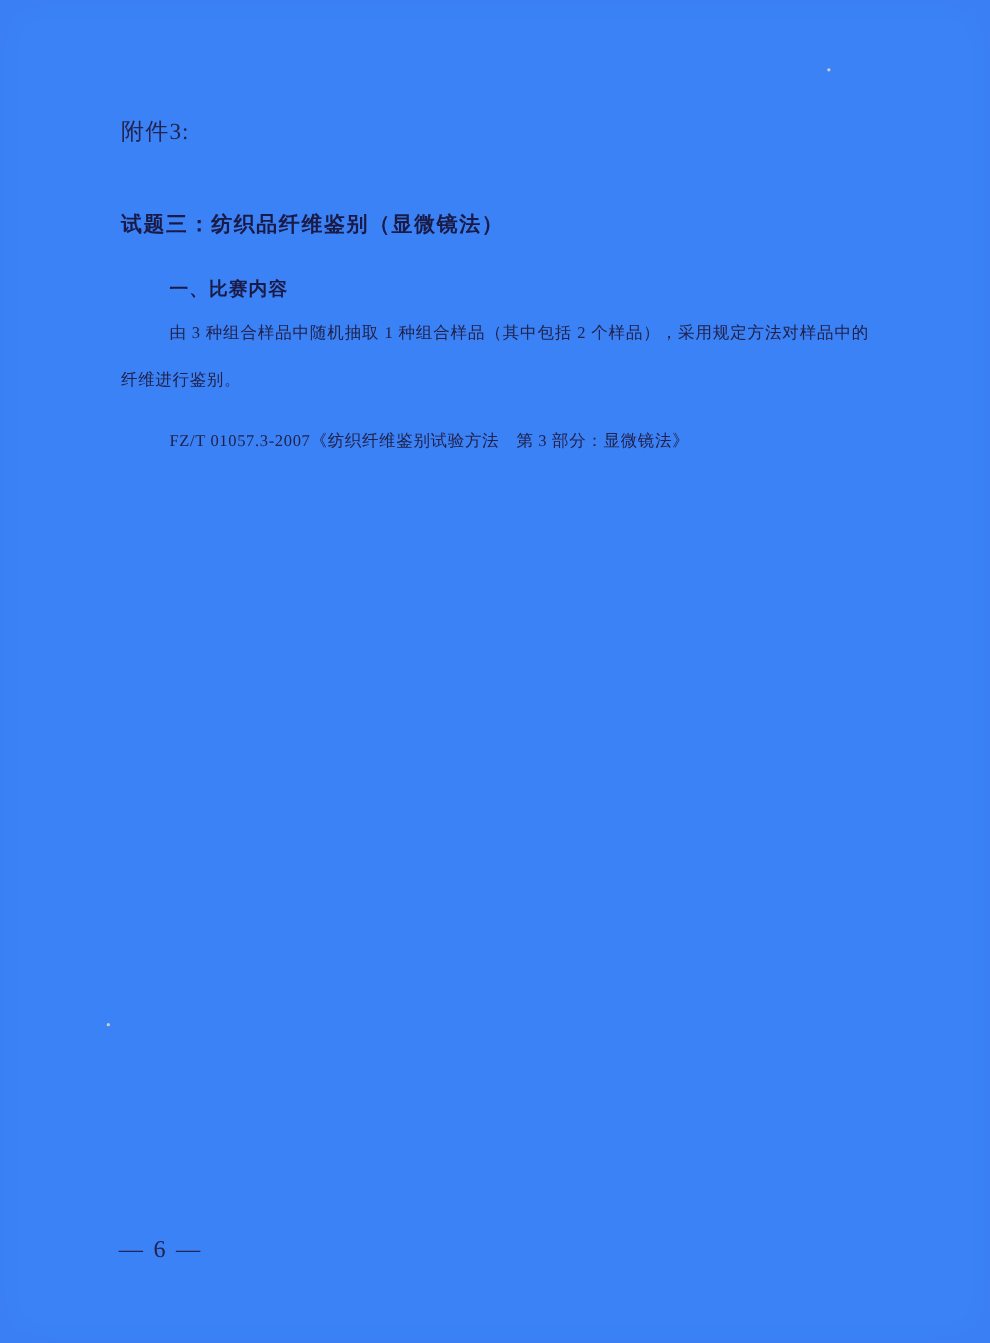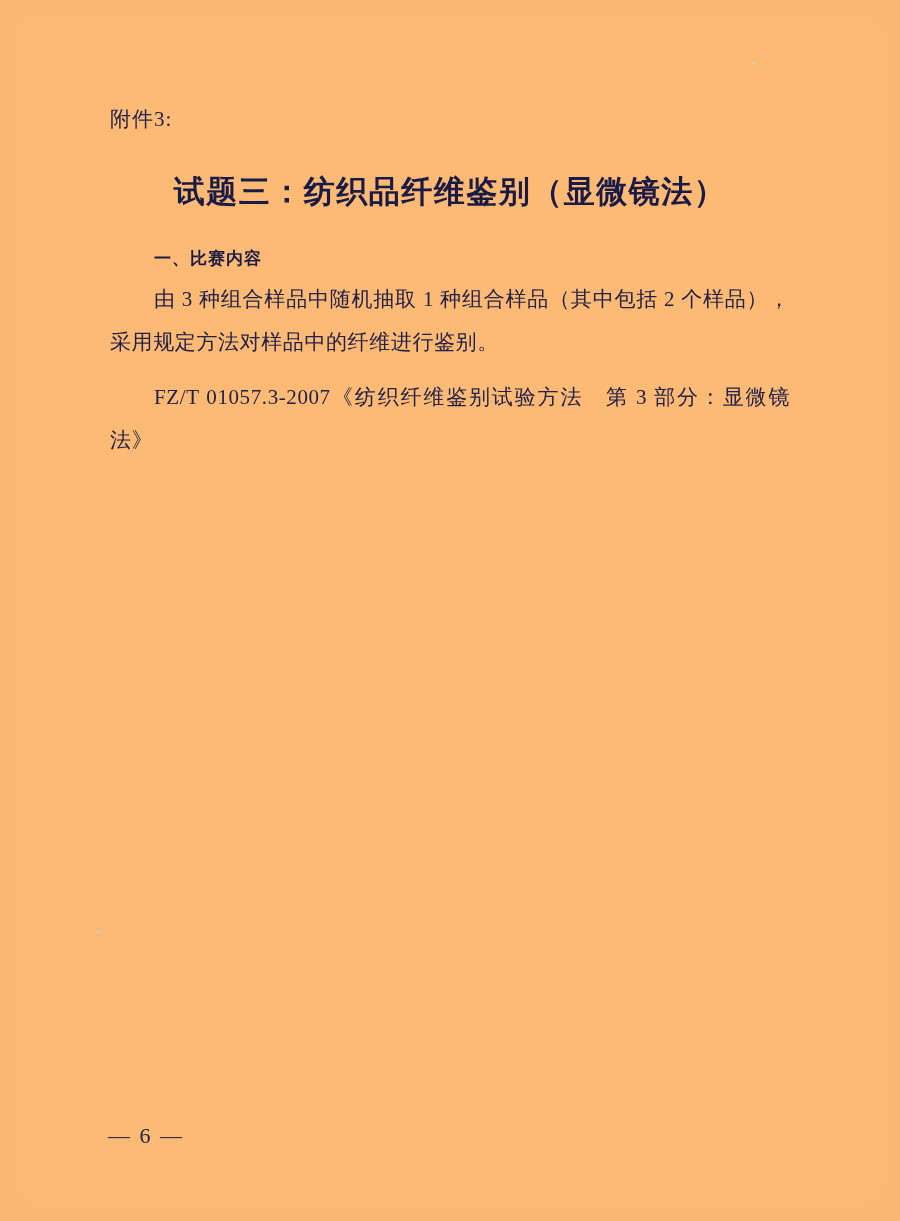--- a/index.html
+++ b/index.html
@@ -11,21 +11,21 @@
     height: 1221px;
     background: #ffffff;
     font-family: "Liberation Serif", "DejaVu Serif", serif;
     color: #1b1b3a;
     position: relative;
     overflow: hidden;
   }
   .page {
     position: absolute;
     inset: 0;
-    background: #fdba74;
+    background: #3b82f6;
   }
   
   .page::before {
     content: "";
     position: absolute;
     inset: 0;
     box-shadow: inset 0 0 40px rgba(0,0,0,0.02);
     pointer-events: none;
   }
   .content {
@@ -34,41 +34,41 @@
     top: 105px;
     width: 680px;
   }
   .attachment-label {
     font-size: 21px;
     letter-spacing: 1px;
     color: #23234d;
     font-family: "Liberation Serif", "DejaVu Serif", serif;
   }
   .doc-title {
-    margin-top: 38px;
-    text-align: center;
-    font-size: 31px;
+    margin-top: 58px;
+    text-align: left;
+    font-size: 19px;
     font-weight: bold;
     letter-spacing: 1.5px;
     color: #1a1a46;
     font-family: "Liberation Serif", "DejaVu Serif", serif;
   }
   .section {
     margin-top: 34px;
   }
   .section-heading {
     font-size: 17px;
     font-weight: bold;
     color: #1a1a46;
     text-indent: 44px;
     letter-spacing: 1px;
     font-family: "DejaVu Sans", "Liberation Sans", sans-serif;
   }
   .para {
-    font-size: 21px;
+    font-size: 15px;
     line-height: 43px;
     color: #21214a;
     margin-top: 8px;
     letter-spacing: 0.6px;
     text-align: justify;
   }
   .para.indent {
     text-indent: 44px;
   }
   .para.noindent {

